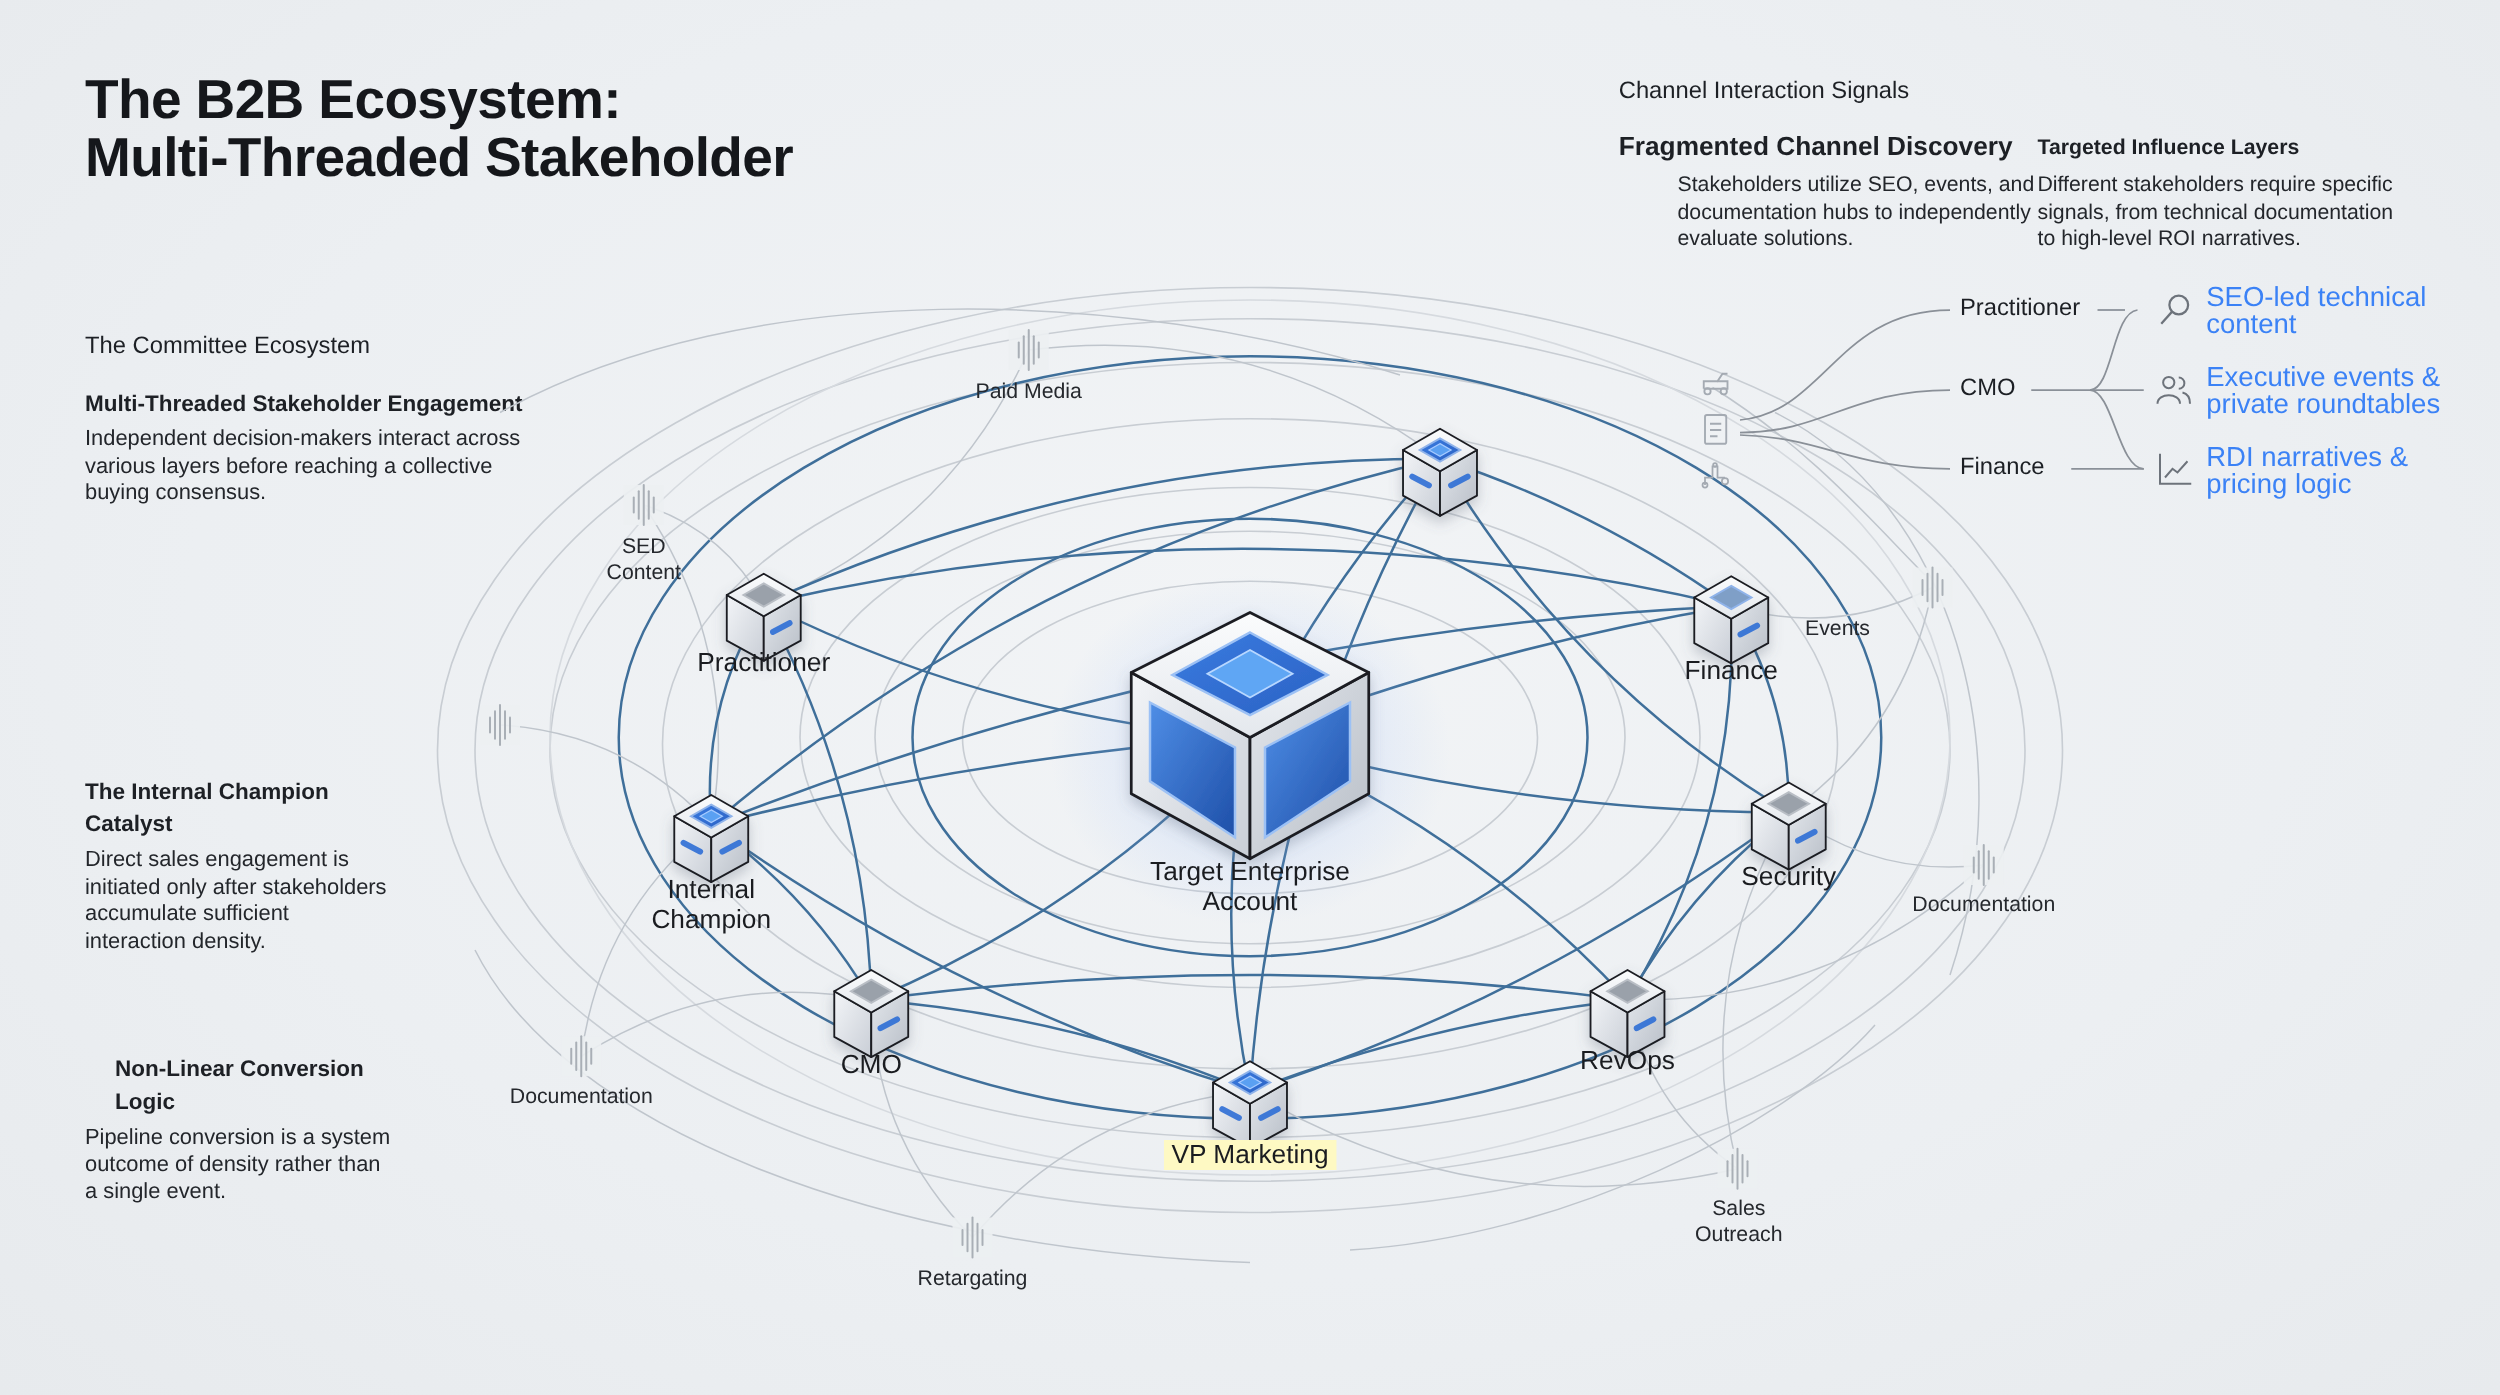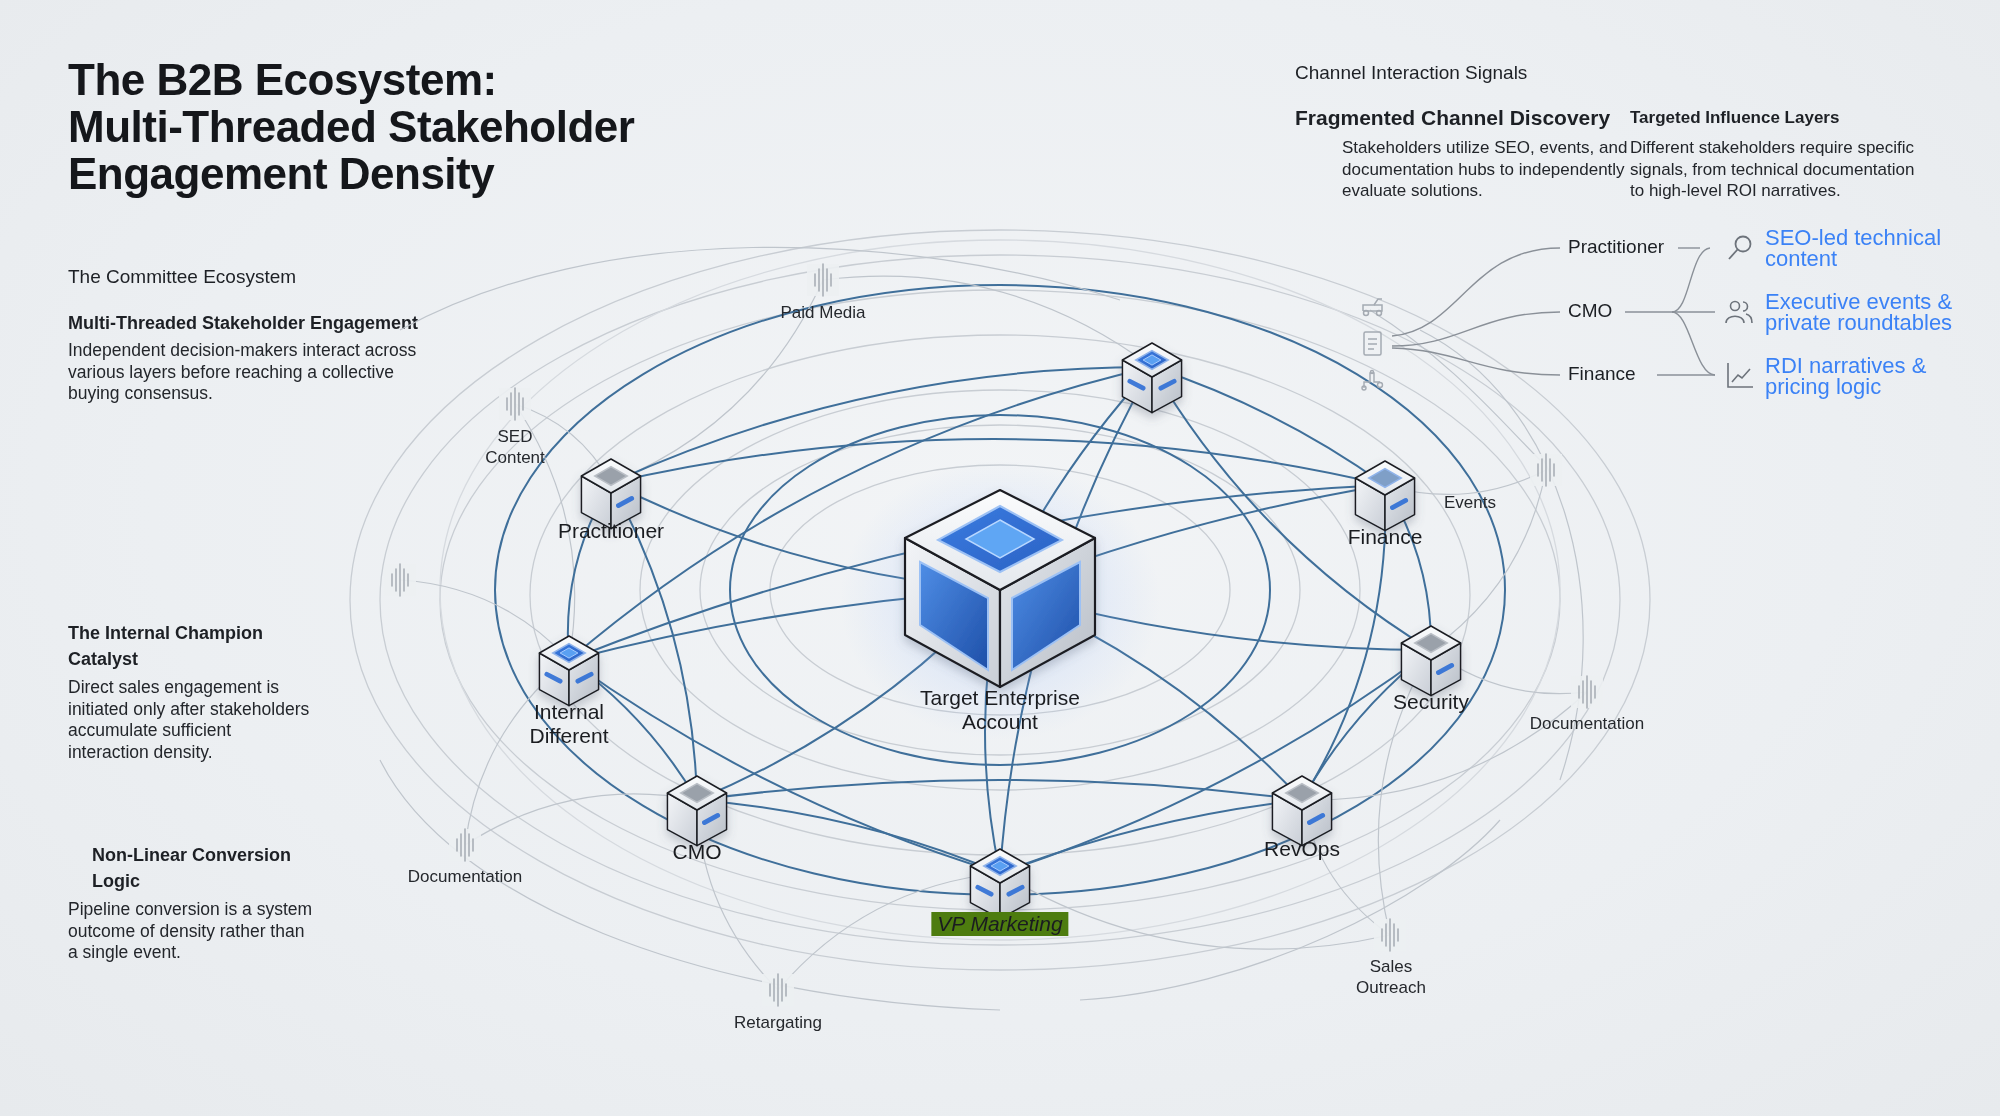--- a/index.html
+++ b/index.html
@@ -23,21 +23,20 @@
   .tree-role { position:absolute; font-size:19px; color:#1c1f24; }
   .tree-desc { position:absolute; font-size:22px; line-height:21px; color:#3b82f6; }
   .ticon { position:absolute; }
 </style>
 </head>
 <body>
 
 <div class="abs title">
   <span>The B2B Ecosystem:</span>
   <span>Multi-Threaded Stakeholder</span>
-  <span>Engagement Density</span>
 </div>
 
 <div class="abs left-col sec-kicker" style="top:266px;">The Committee Ecosystem</div>
 <div class="abs left-col sec-head" style="top:310px;">Multi-Threaded Stakeholder Engagement</div>
 <div class="abs left-col sec-body" style="top:340px;">
   <div>Independent decision-makers interact across</div>
   <div>various layers before reaching a collective</div>
   <div>buying consensus.</div>
 </div>
 
@@ -332,26 +331,26 @@
 
 <div class="node-label center" style="left:1000px; top:686px;">
   <div>Target Enterprise</div>
   <div>Account</div>
 </div>
 
 <div class="node-label" style="left:611px; top:519px;">Practitioner</div>
 <div class="node-label" style="left:1385px; top:525px;">Finance</div>
 <div class="node-label" style="left:569px; top:700px;">
   <div>Internal</div>
-  <div>Different</div>
+  <div>Champion</div>
 </div>
 <div class="node-label" style="left:1431px; top:690px;">Security</div>
 <div class="node-label" style="left:697px; top:840px;">CMO</div>
 <div class="node-label" style="left:1302px; top:837px;">RevOps</div>
-<div class="node-label" style="left:1000px; top:912px; background:#4d7c0f; padding:0 6px;font-style:italic;">VP Marketing</div>
+<div class="node-label" style="left:1000px; top:912px; background:#fef9c3; padding:0 6px;">VP Marketing</div>
 
 <div class="sig-label" style="left:823px; top:302px;">Paid Media</div>
 <div class="sig-label" style="left:515px; top:426px;">
   <div>SED</div>
   <div>Content</div>
 </div>
 <div class="sig-label" style="left:1470px; top:492px;">Events</div>
 <div class="sig-label" style="left:1587px; top:713px;">Documentation</div>
 <div class="sig-label" style="left:465px; top:866px;">Documentation</div>
 <div class="sig-label" style="left:778px; top:1012px;">Retargating</div>

